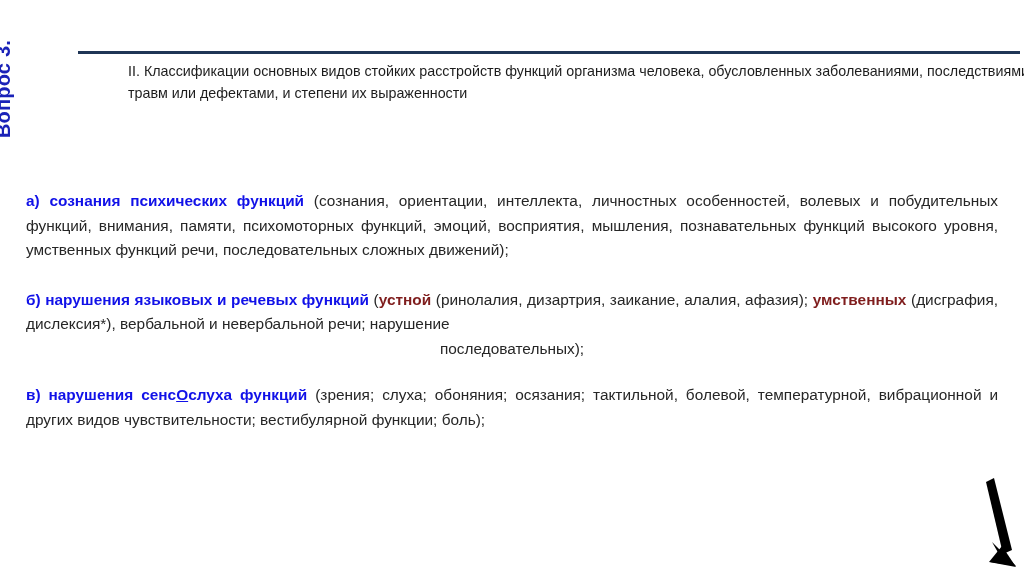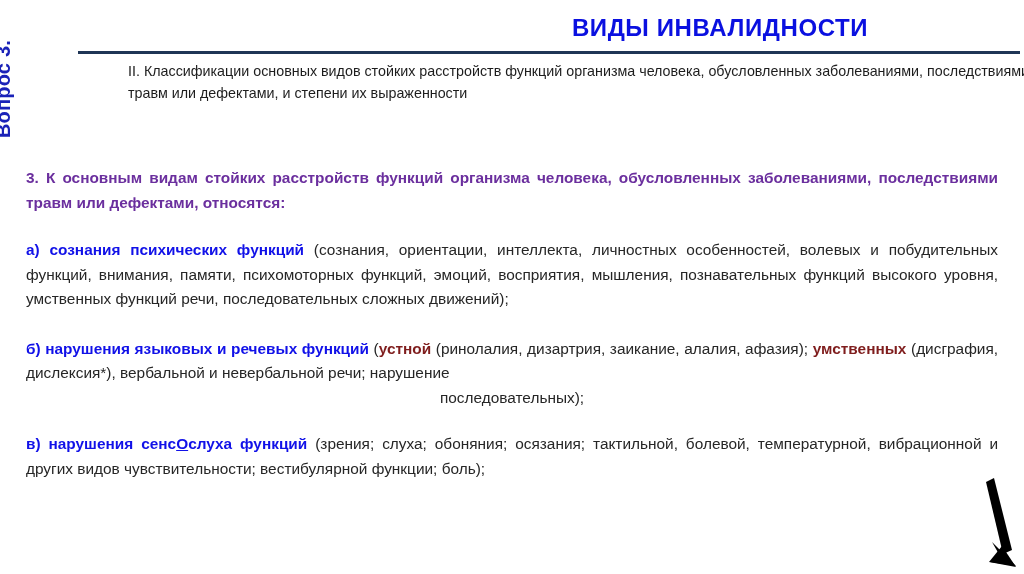--- a/index.html
+++ b/index.html
@@ -119,29 +119,27 @@
     height: 96px;
   }
 </style>
 </head>
 <body>
 
 <div id="slide">
 
   <div class="side-label">Вопрос 3.</div>
 
-  <div class="slide-title">ВИДЫ ИНВАЛИДНОСТИ</div>
 
   <div class="header-rule"></div>
 
   <div class="subtitle">II. Классификации основных видов стойких расстройств функций организма человека, обусловленных заболеваниями, последствиями травм или дефектами, и степени их выраженности</div>
 
   <div class="body-area">
 
-    <p class="para lead">3. К основным видам стойких расстройств функций организма человека, обусловленных заболеваниями, последствиями травм или дефектами, относятся:</p>
 
     <div class="gap-a"></div>
 
     <p class="para">
       <span class="key">а) сознания психических функций</span><span> (сознания, ориентации, интеллекта, личностных особенностей, волевых и побудительных функций, внимания, памяти, психомоторных функций, эмоций, восприятия, мышления, познавательных функций высокого уровня, умственных функций речи, последовательных сложных движений);</span>
     </p>
 
     <div class="gap-b"></div>
 
     <p class="para">

